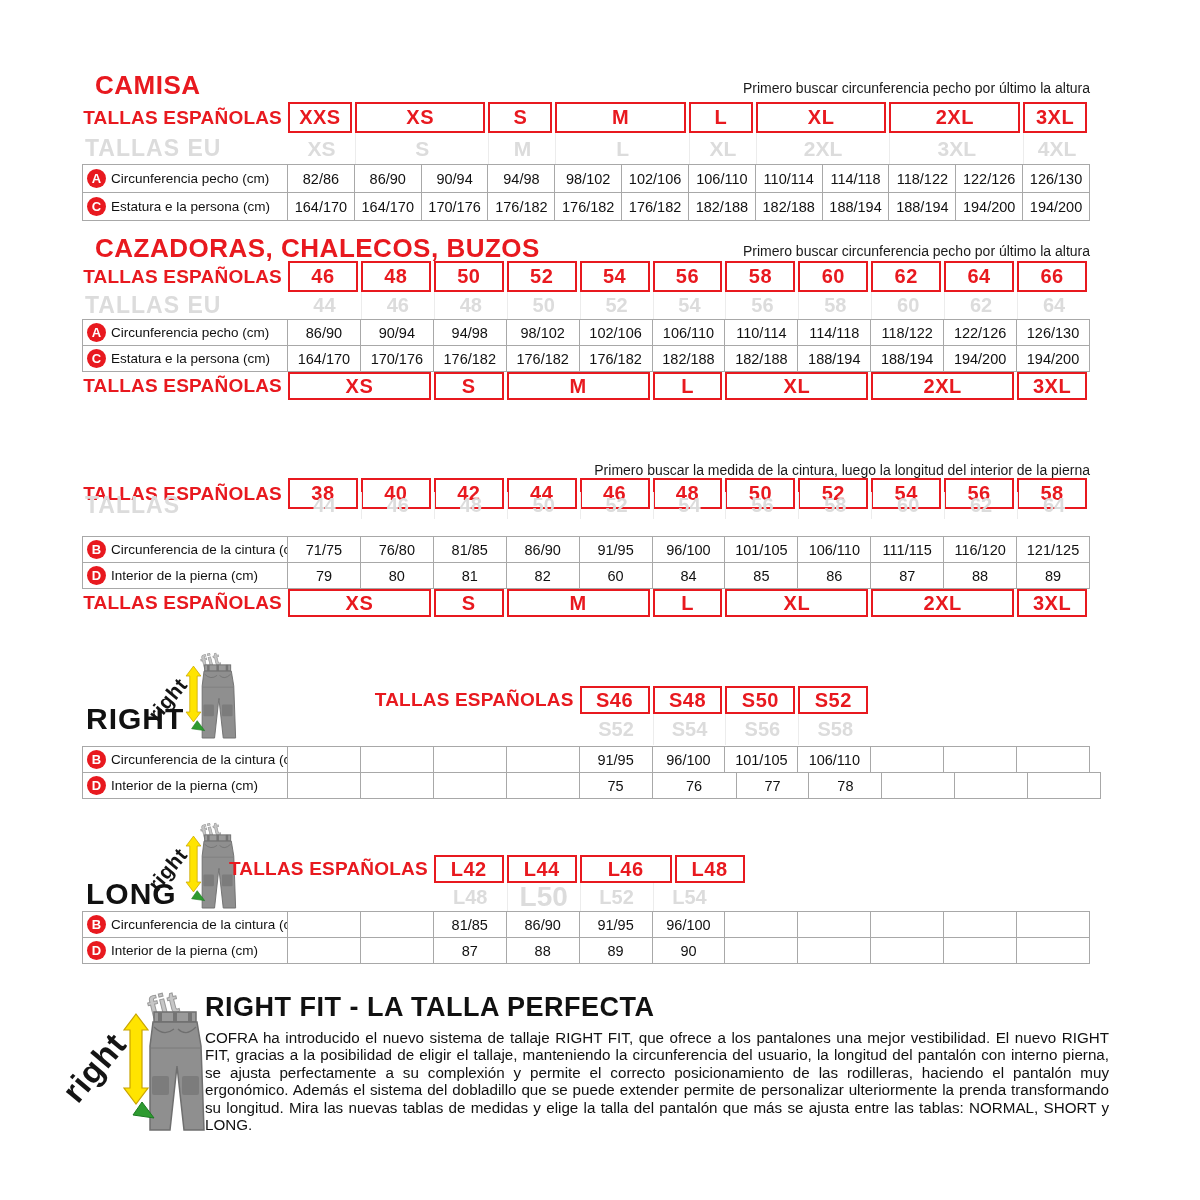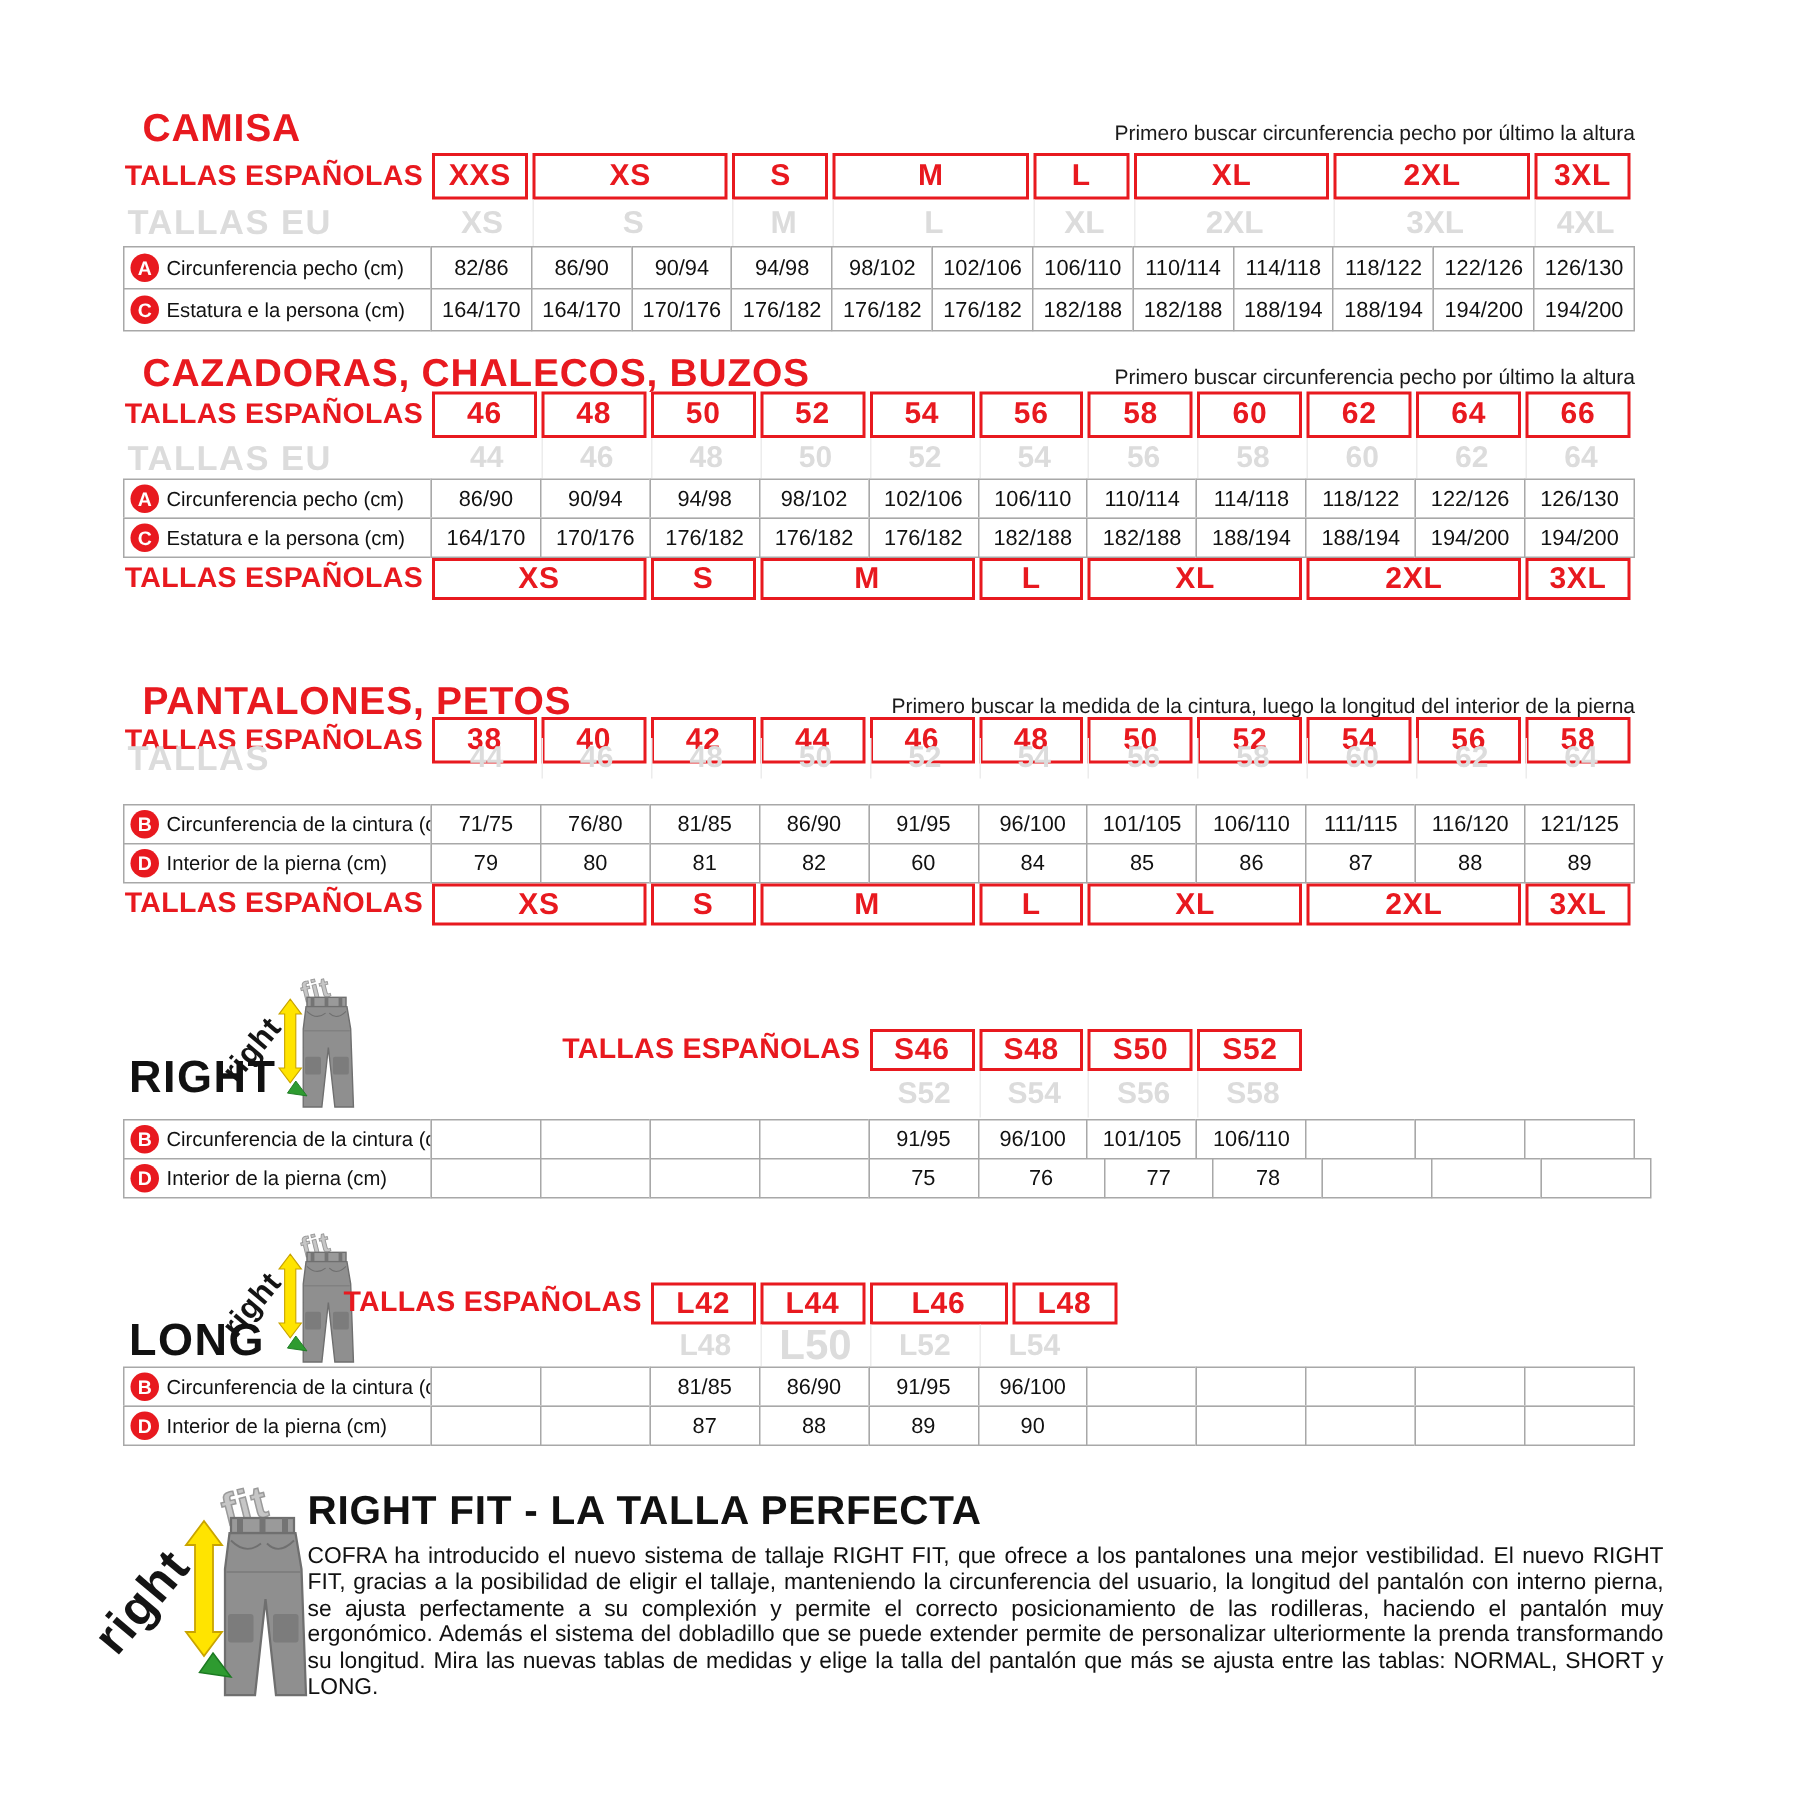--- a/index.html
+++ b/index.html
@@ -240,21 +240,20 @@
         <div class="rbox" style="width: 142.818px; margin-right: 3px;">M</div>
         <div class="rbox" style="width: 69.9091px; margin-right: 3px;">L</div>
         <div class="rbox" style="width: 142.818px; margin-right: 3px;">XL</div>
         <div class="rbox" style="width: 142.818px; margin-right: 3px;">2XL</div>
         <div class="rbox" style="width: 69.9091px; margin-right: 3px;">3XL</div>
       </div>
     </div>
 </div>
 
 <div class="sec" id="sec-pantalones" style="top:450px;height:175px">
-  <div class="sec-title" style="top:2px">PANTALONES, PETOS</div>
   <div class="note" style="top:12px">Primero buscar la medida de la cintura, luego la longitud del interior de la pierna</div>
   <div>
       <div class="trow" style="top: 28px; height: 31px;">
         <div class="redlab" style="width: 206px;">TALLAS ESPAÑOLAS</div>
         <div class="rbox" style="width: 69.9091px; margin-right: 3px;">38</div>
         <div class="rbox" style="width: 69.9091px; margin-right: 3px;">40</div>
         <div class="rbox" style="width: 69.9091px; margin-right: 3px;">42</div>
         <div class="rbox" style="width: 69.9091px; margin-right: 3px;">44</div>
         <div class="rbox" style="width: 69.9091px; margin-right: 3px;">46</div>
         <div class="rbox" style="width: 69.9091px; margin-right: 3px;">48</div>

